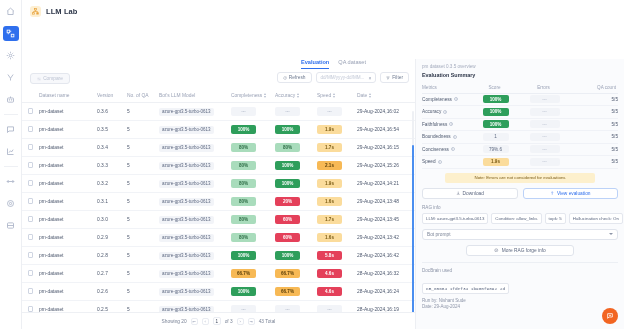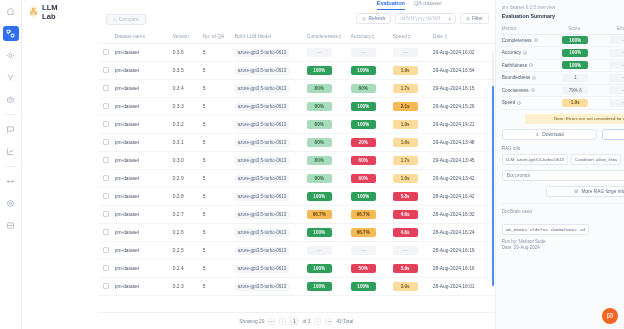--- a/index.html
+++ b/index.html
@@ -22,21 +22,21 @@
   .rail-icon {
     width: 16px; height: 15px;
     display: flex; align-items: center; justify-content: center;
     border-radius: 3px; color: #a9b1c6;
   }
   .rail-icon svg { width: 9px; height: 9px; display: block; }
   .rail-icon.active { background: #2f6fed; color: #ffffff; }
   .rail-sep { width: 14px; height: 1px; background: #eef0f4; }
 
   
-  .main { flex: 1; display: flex; flex-direction: row; min-width: 0; position: relative; gap: 36px; }
+  .main { flex: 1; display: flex; flex-direction: column; min-width: 0; position: relative; gap: 36px; }
 
   .titlebar {
     height: 23px; display: flex; align-items: center; gap: 5px;
     padding-left: 8px; background: #ffffff;
   }
   .app-logo {
     width: 11px; height: 11px; border-radius: 3px;
     background: #fdefd2; color: #e8a33d;
     display: flex; align-items: center; justify-content: center;
   }

